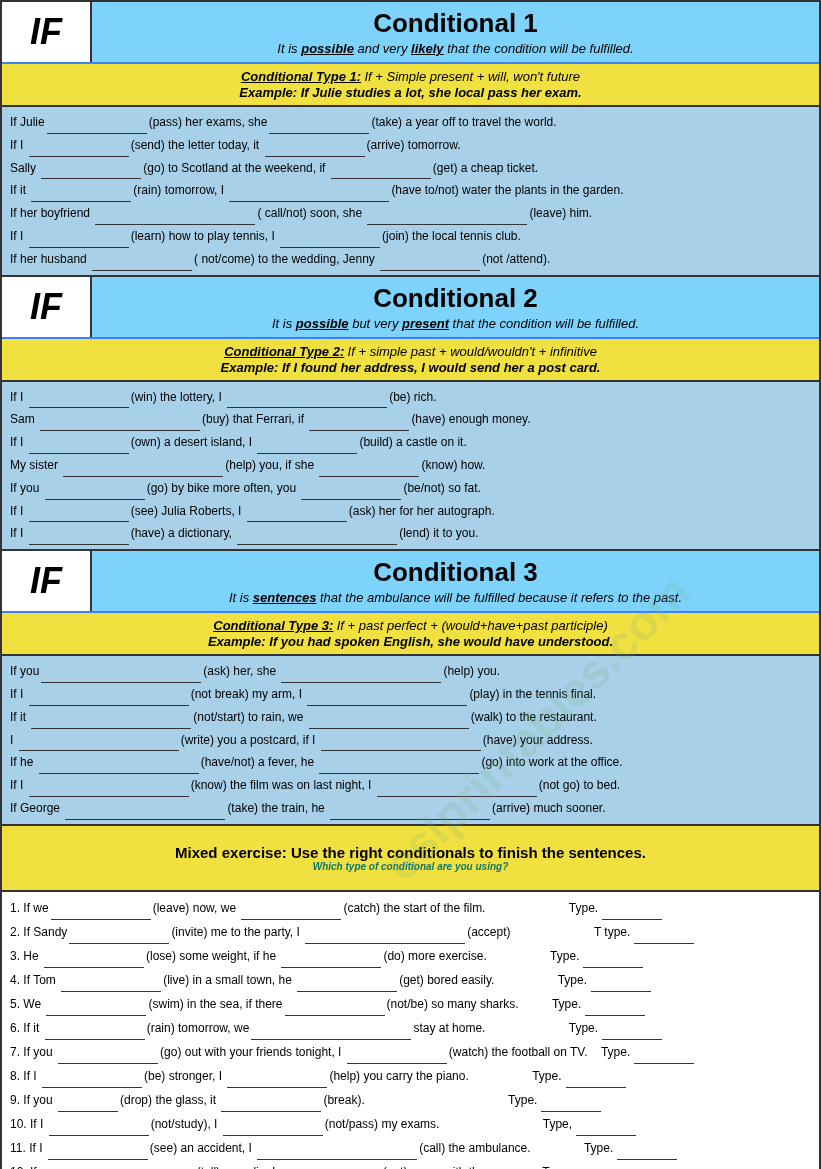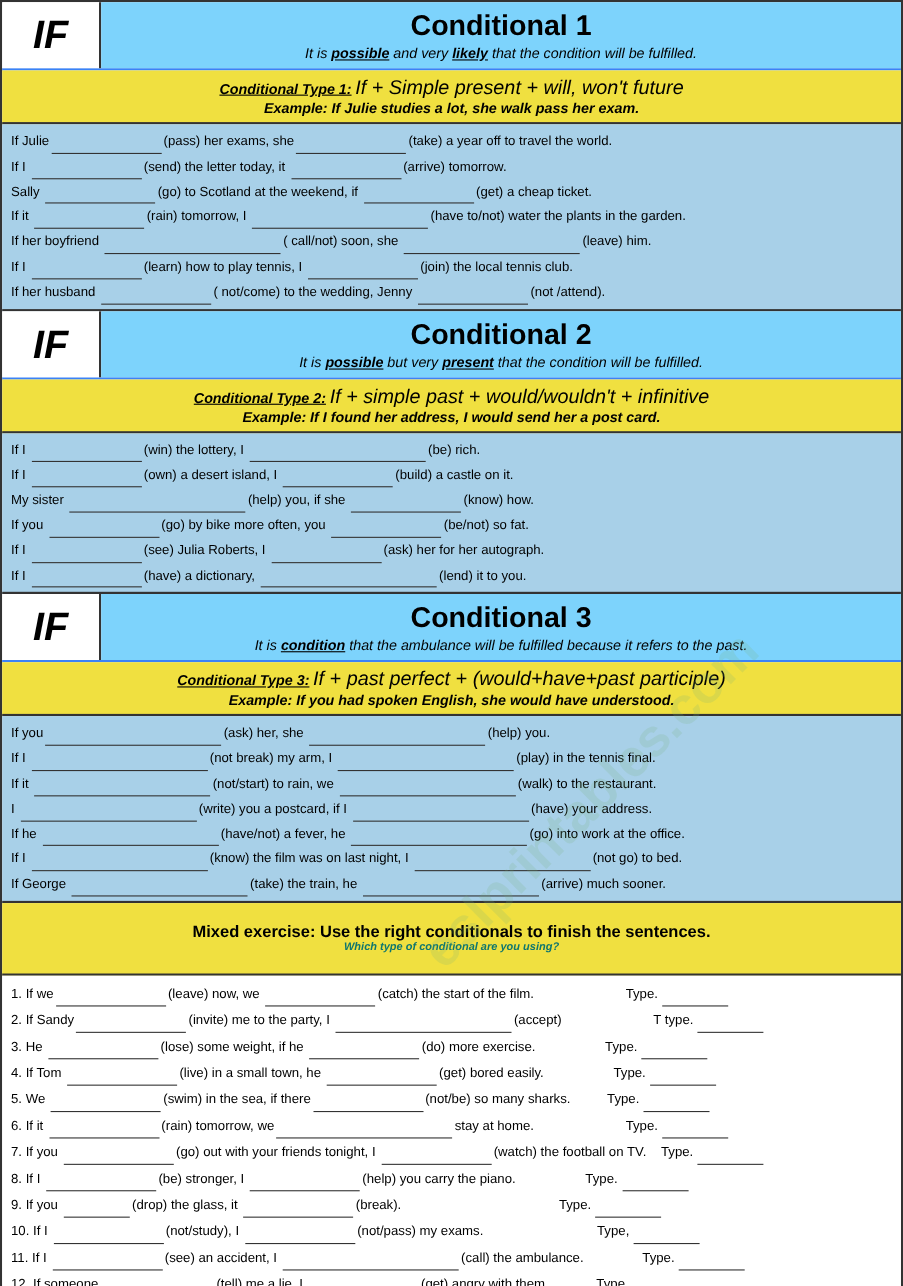--- a/index.html
+++ b/index.html
@@ -79,21 +79,21 @@
     }
 
     .type-row .type-label {
       font-size: 13px;
       font-weight: bold;
       text-decoration: underline;
       font-style: italic;
     }
 
     .type-row .type-detail {
-      font-size: 18px;
+      font-size: 13px;
       font-style: italic;
       margin-top: 36px;
     }
 
     .type-row .type-example {
       font-size: 13px;
       font-style: italic;
       font-weight: bold;
       margin-top: 1px;
     }
@@ -197,21 +197,21 @@
           <span>It is </span><b>possible</b><span> and very </span><b><i>likely</i></b><span> that the condition will be fulfilled.</span>
         </div>
       </div>
     </div>
 
     <div class="type-row">
       <div>
         <span class="type-label">Conditional Type 1:</span>
         <span class="type-detail"> <i>If + Simple present + will, won't future</i></span>
       </div>
-      <div class="type-example">Example: If Julie studies a lot, she walk pass her exam.</div>
+      <div class="type-example">Example: If Julie studies a lot, she local pass her exam.</div>
     </div>
 
     <div class="exercise-section">
       <div class="exercise-line">
         If Julie<span class="blank blank-md"></span>(pass) her exams, she<span class="blank blank-md"></span>(take) a year off to travel the world.
       </div>
       <div class="exercise-line">
         If I <span class="blank blank-md"></span>(send) the letter today, it <span class="blank blank-md"></span>(arrive) tomorrow.
       </div>
       <div class="exercise-line">
@@ -249,20 +249,23 @@
         <span class="type-detail"> <i>If + simple past + would/wouldn't + infinitive</i></span>
       </div>
       <div class="type-example">Example: If I found her address, I would send her a post card.</div>
     </div>
 
     <div class="exercise-section">
       <div class="exercise-line">
         If I <span class="blank blank-md"></span>(win) the lottery, I <span class="blank blank-xl"></span>(be) rich.
       </div>
       <div class="exercise-line">
+        Sam <span class="blank blank-xl"></span>(buy) that Ferrari, if <span class="blank blank-md"></span>(have) enough money.
+      </div>
+      <div class="exercise-line">
         If I <span class="blank blank-md"></span>(own) a desert island, I <span class="blank blank-md"></span>(build) a castle on it.
       </div>
       <div class="exercise-line">
         My sister <span class="blank blank-xl"></span>(help) you, if she <span class="blank blank-md"></span>(know) how.
       </div>
       <div class="exercise-line">
         If you <span class="blank blank-md"></span>(go) by bike more often, you <span class="blank blank-md"></span>(be/not) so fat.
       </div>
       <div class="exercise-line">
         If I <span class="blank blank-md"></span>(see) Julia Roberts, I <span class="blank blank-md"></span>(ask) her for her autograph.
@@ -272,21 +275,21 @@
       </div>
     </div>
 
     <div class="section-header">
       <div class="if-box">
         <span class="if-label">IF</span>
       </div>
       <div class="title-box">
         <div class="section-title">Conditional 3</div>
         <div class="section-subtitle">
-          <span>It is </span><b>condition</b><span> that the ambulance will be fulfilled because it refers to the past.</span>
+          <span>It is </span><b>sentences</b><span> that the ambulance will be fulfilled because it refers to the past.</span>
         </div>
       </div>
     </div>
 
     <div class="type-row">
       <div>
         <span class="type-label">Conditional Type 3:</span>
         <span class="type-detail"> <i>If + past perfect + (would+have+past participle)</i></span>
       </div>
       <div class="type-example">Example: If you had spoken English, she would have understood.</div>

